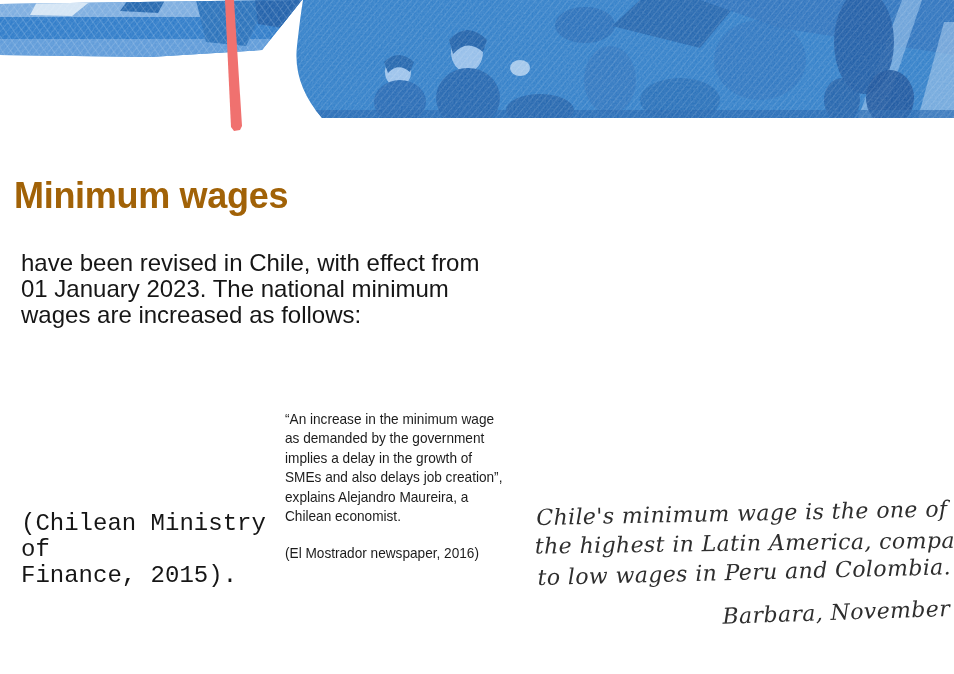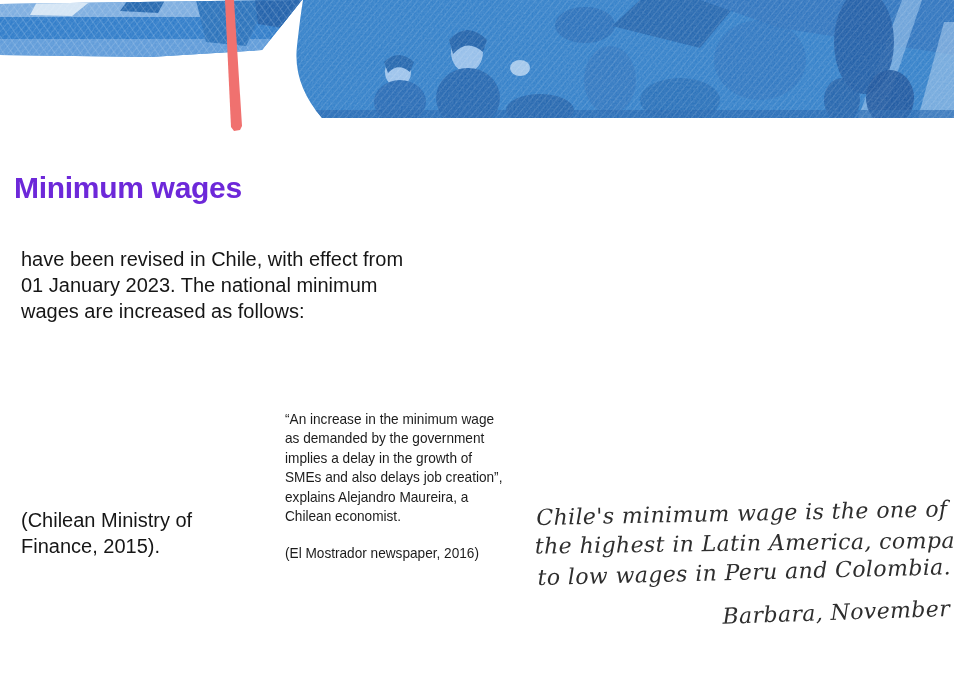--- a/index.html
+++ b/index.html
@@ -3,26 +3,26 @@
 <meta charset="utf-8">
 <style>
   html,body { margin:0; padding:0; background:#ffffff; }
   .page {
     position:relative; width:954px; height:674px; background:#ffffff;
     overflow:hidden; font-family:"Liberation Sans", sans-serif; color:#121212;
   }
   .banner { position:absolute; left:0; top:0; width:954px; height:136px; }
   .title {
     position:absolute; left:14px; top:151px;
-    font-size:30px; font-weight:bold; letter-spacing:-0.3px; color:#6d28d9;
+    font-size:36px; font-weight:bold; letter-spacing:-0.3px; color:#a16207;
   }
-  .body-text { font-size:20px; line-height:26px; white-space:pre-line; color:#161616; }
+  .body-text { font-size:24px; line-height:26px; white-space:pre-line; color:#161616; }
   .intro    { position:absolute; left:21px; top:226px; width:460px; }
   .rates    { position:absolute; left:21px; top:308px; width:270px; line-height:25.5px; }
-  .citation { position:absolute; left:21px; top:487px; width:270px; }
+  .citation { position:absolute; left:21px; top:487px; width:270px;font-family:Liberation Mono, monospace; }
   .quote-block {
     position:absolute; left:285px; top:395px; width:258px;
     font-size:14.5px; line-height:19.5px; white-space:pre-line; color:#1c1c1c;
     transform:scaleX(0.94); transform-origin:left top;
   }
   .quote-citation {
     position:absolute; left:285px; top:530px; width:258px;
     font-size:14.5px; color:#1c1c1c;
     transform:scaleX(0.94); transform-origin:left top;
   }

